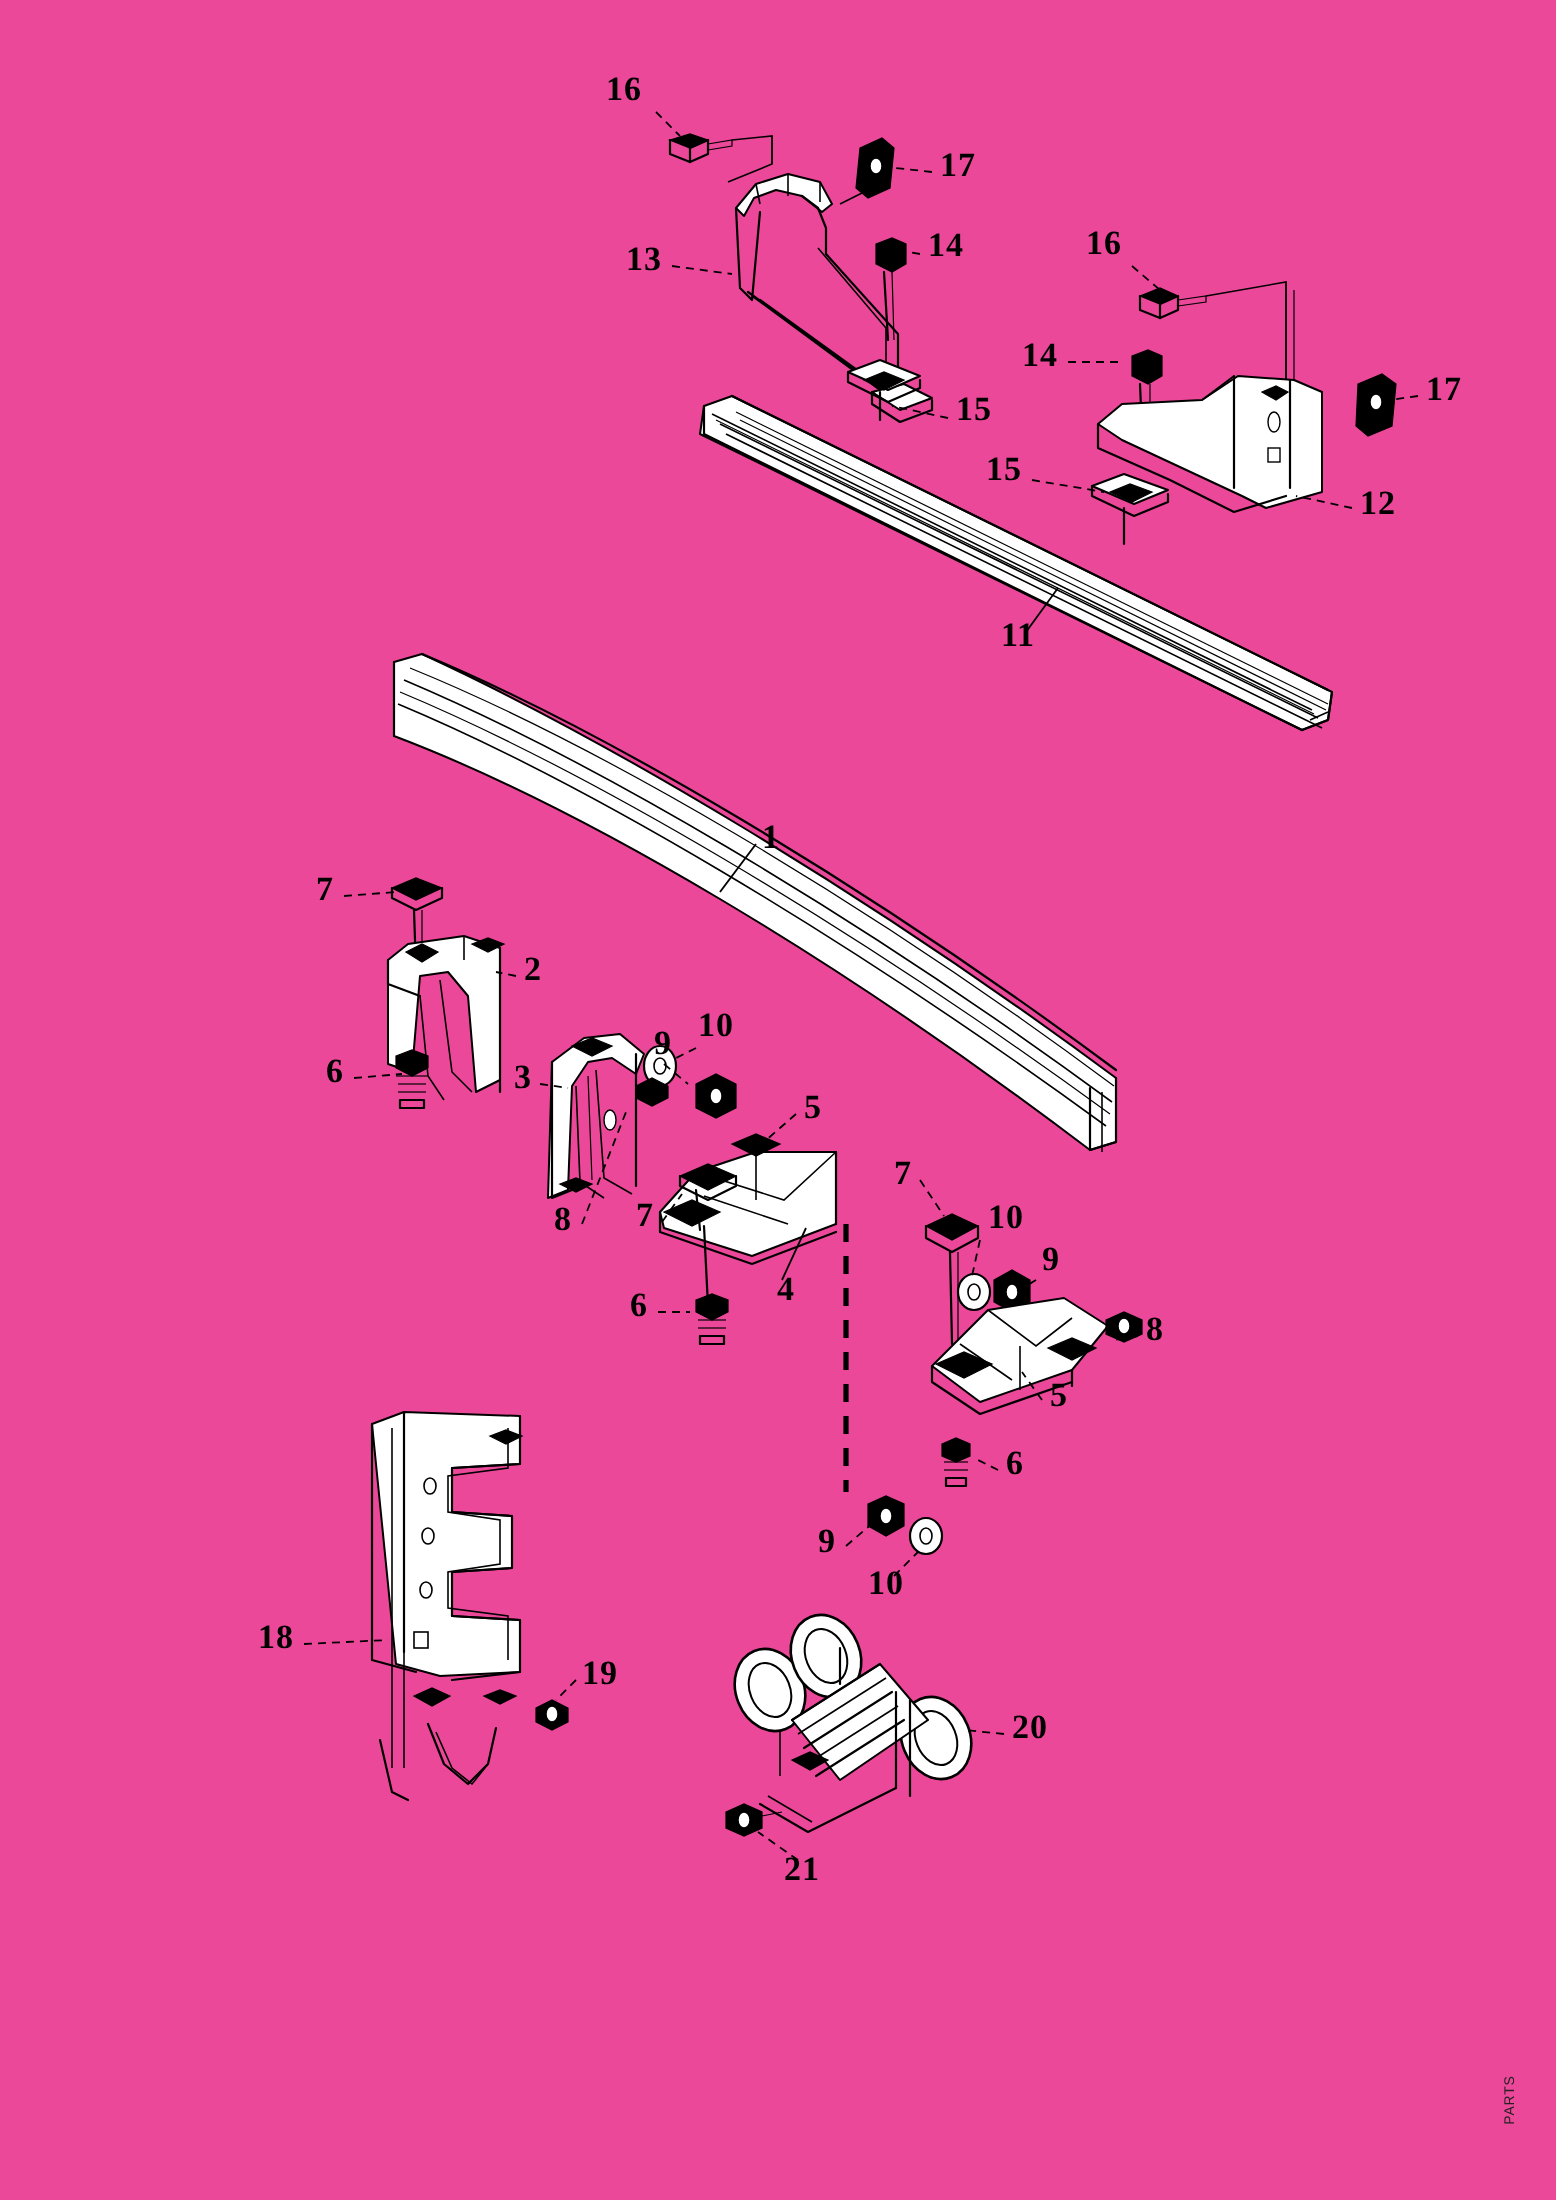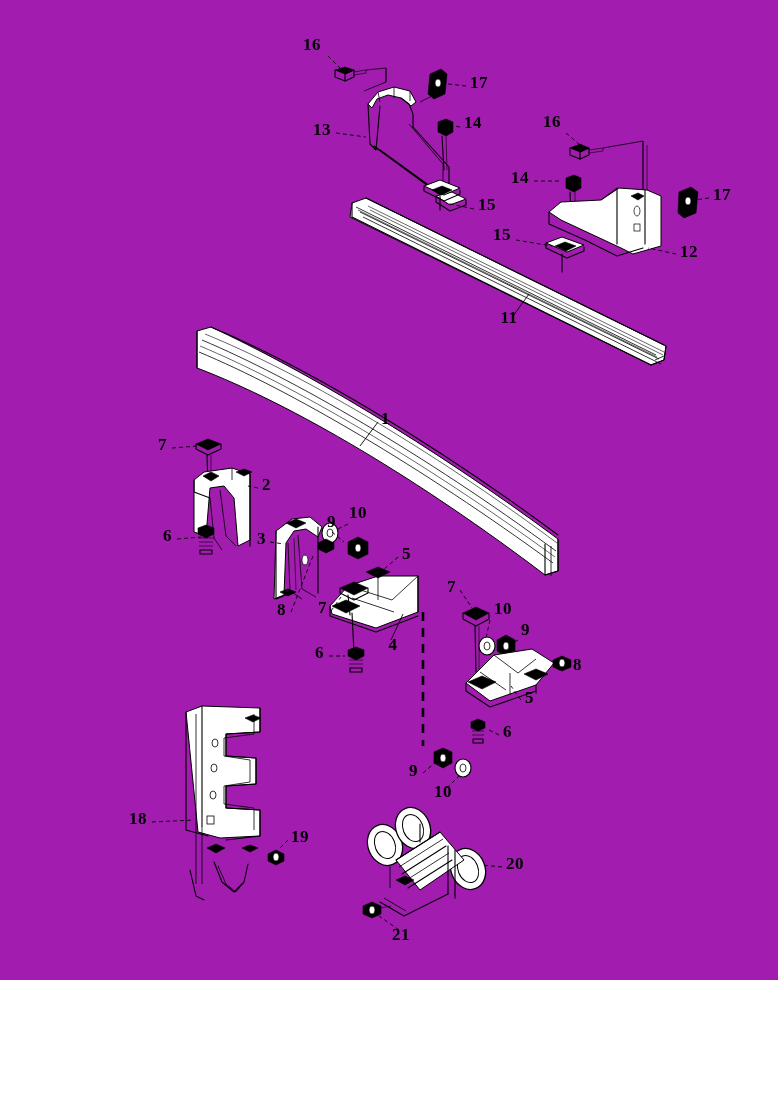--- a/index.html
+++ b/index.html
@@ -7,22 +7,22 @@
     margin: 0;
     padding: 0;
     background: #ffffff;
   }
   body {
     font-family: "Liberation Serif", "DejaVu Serif", serif;
   }
   #page {
     position: relative;
     width: 778px;
-    height: 980px;
-    background: #a21caf;
+    height: 1100px;
+    background: #ec4899;
     overflow: hidden;
   }
   #diagram-svg {
     position: absolute;
     left: 0;
     top: 0;
     width: 778px;
     height: 1100px;
   }
   .callout-label {

